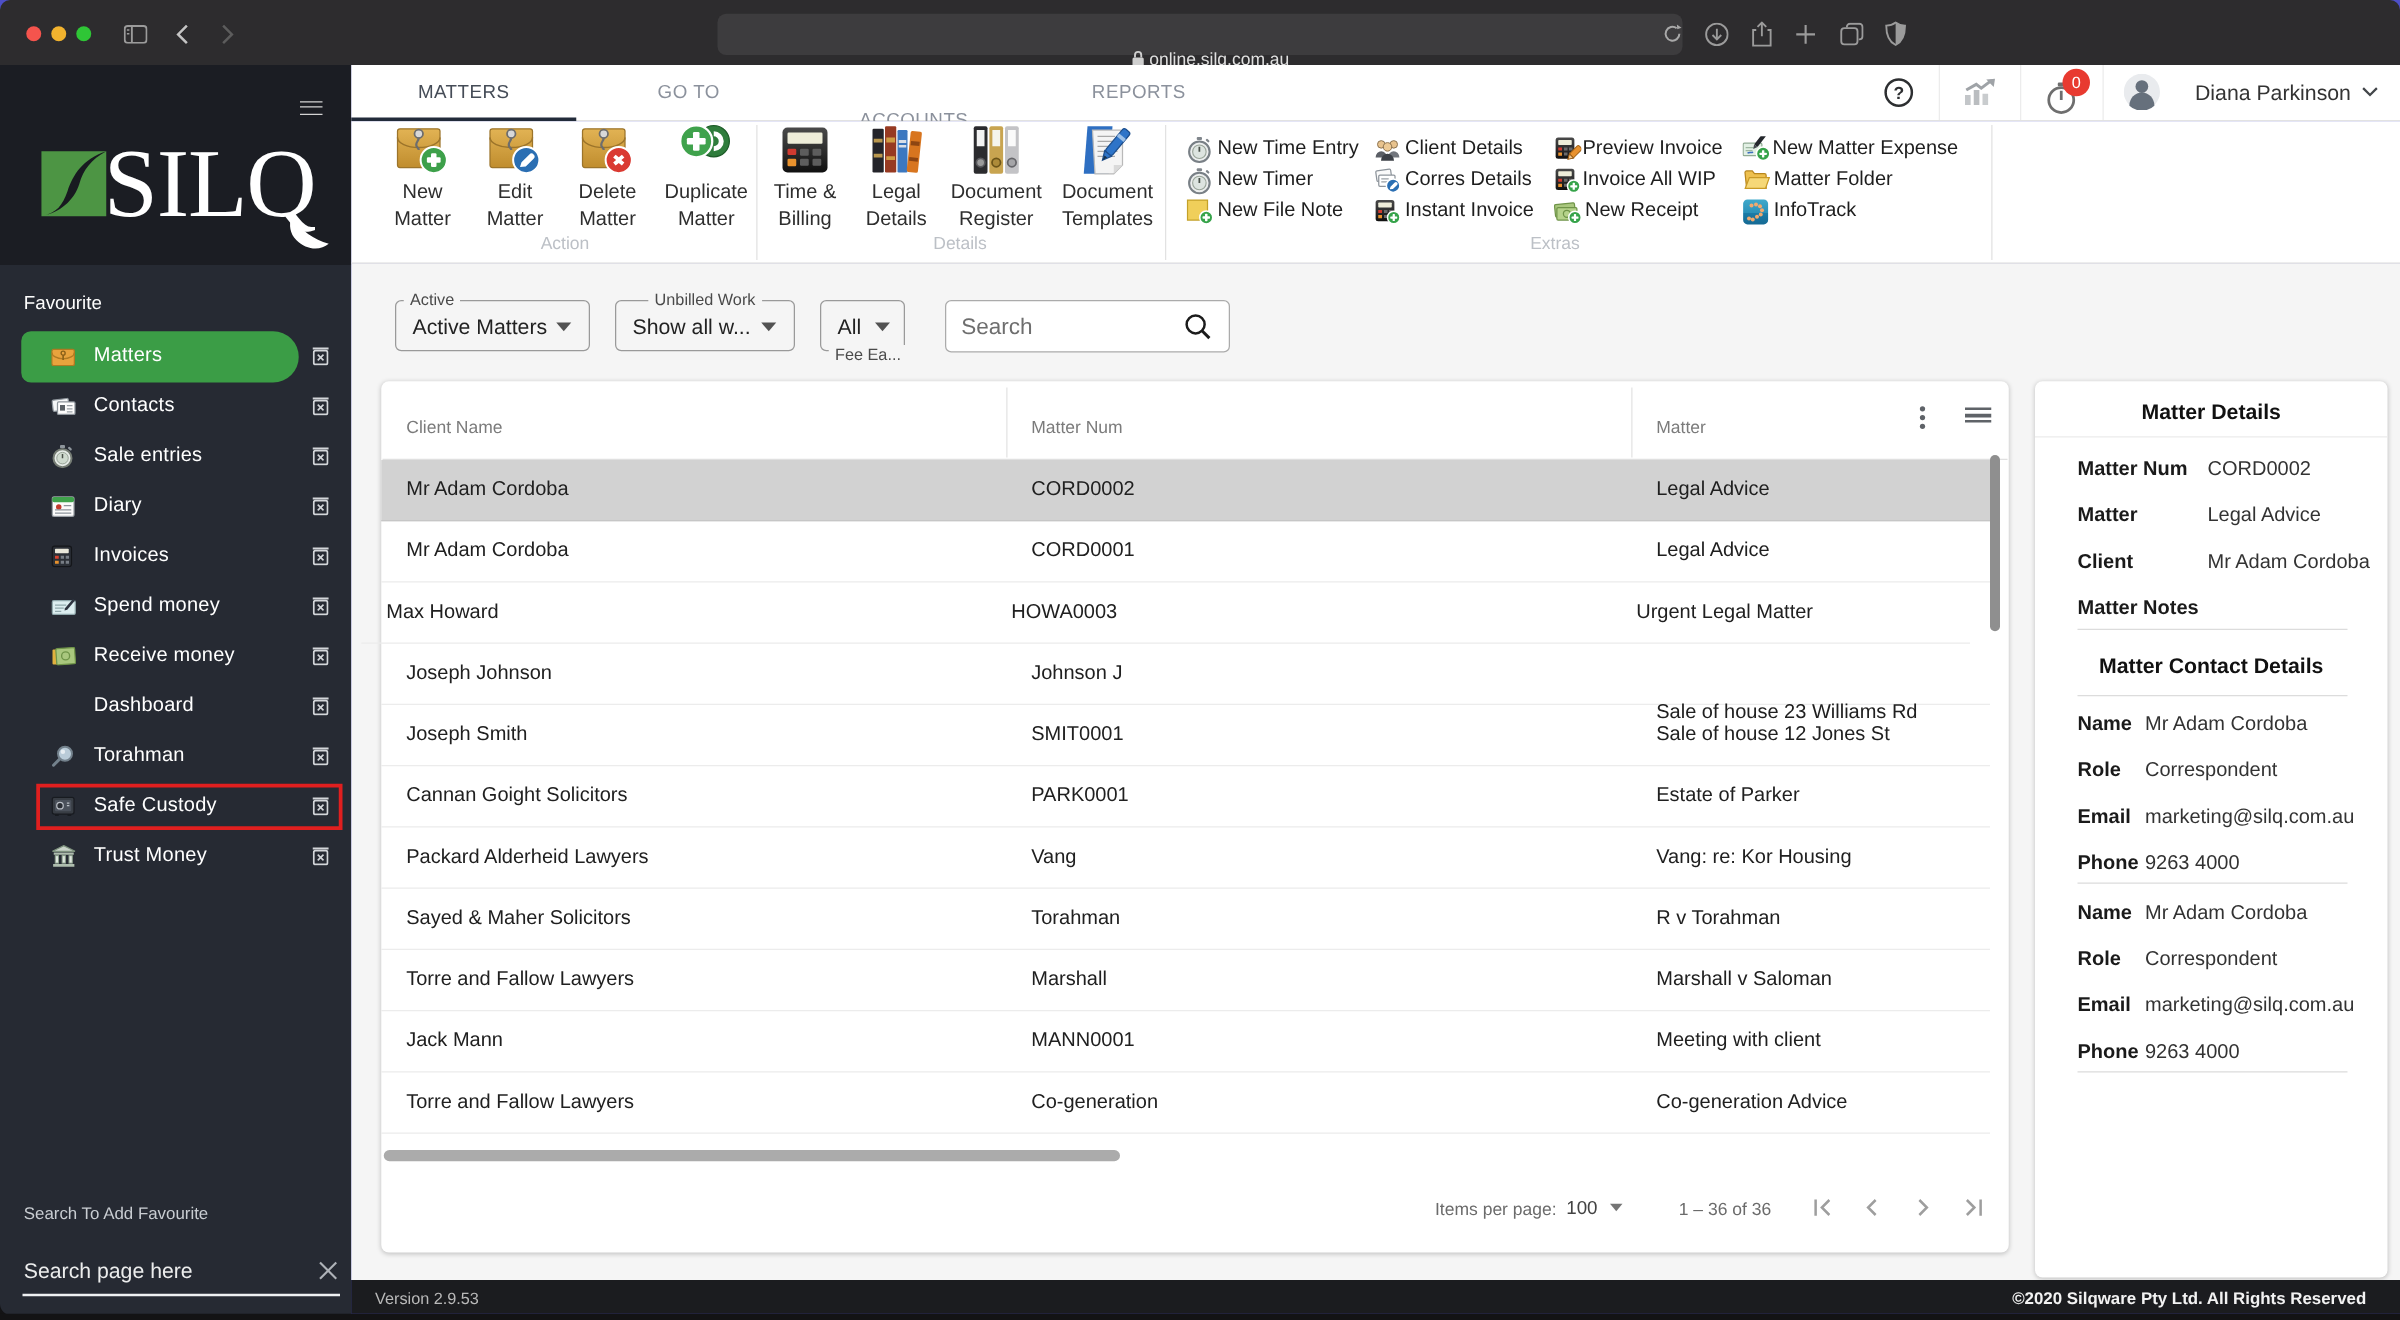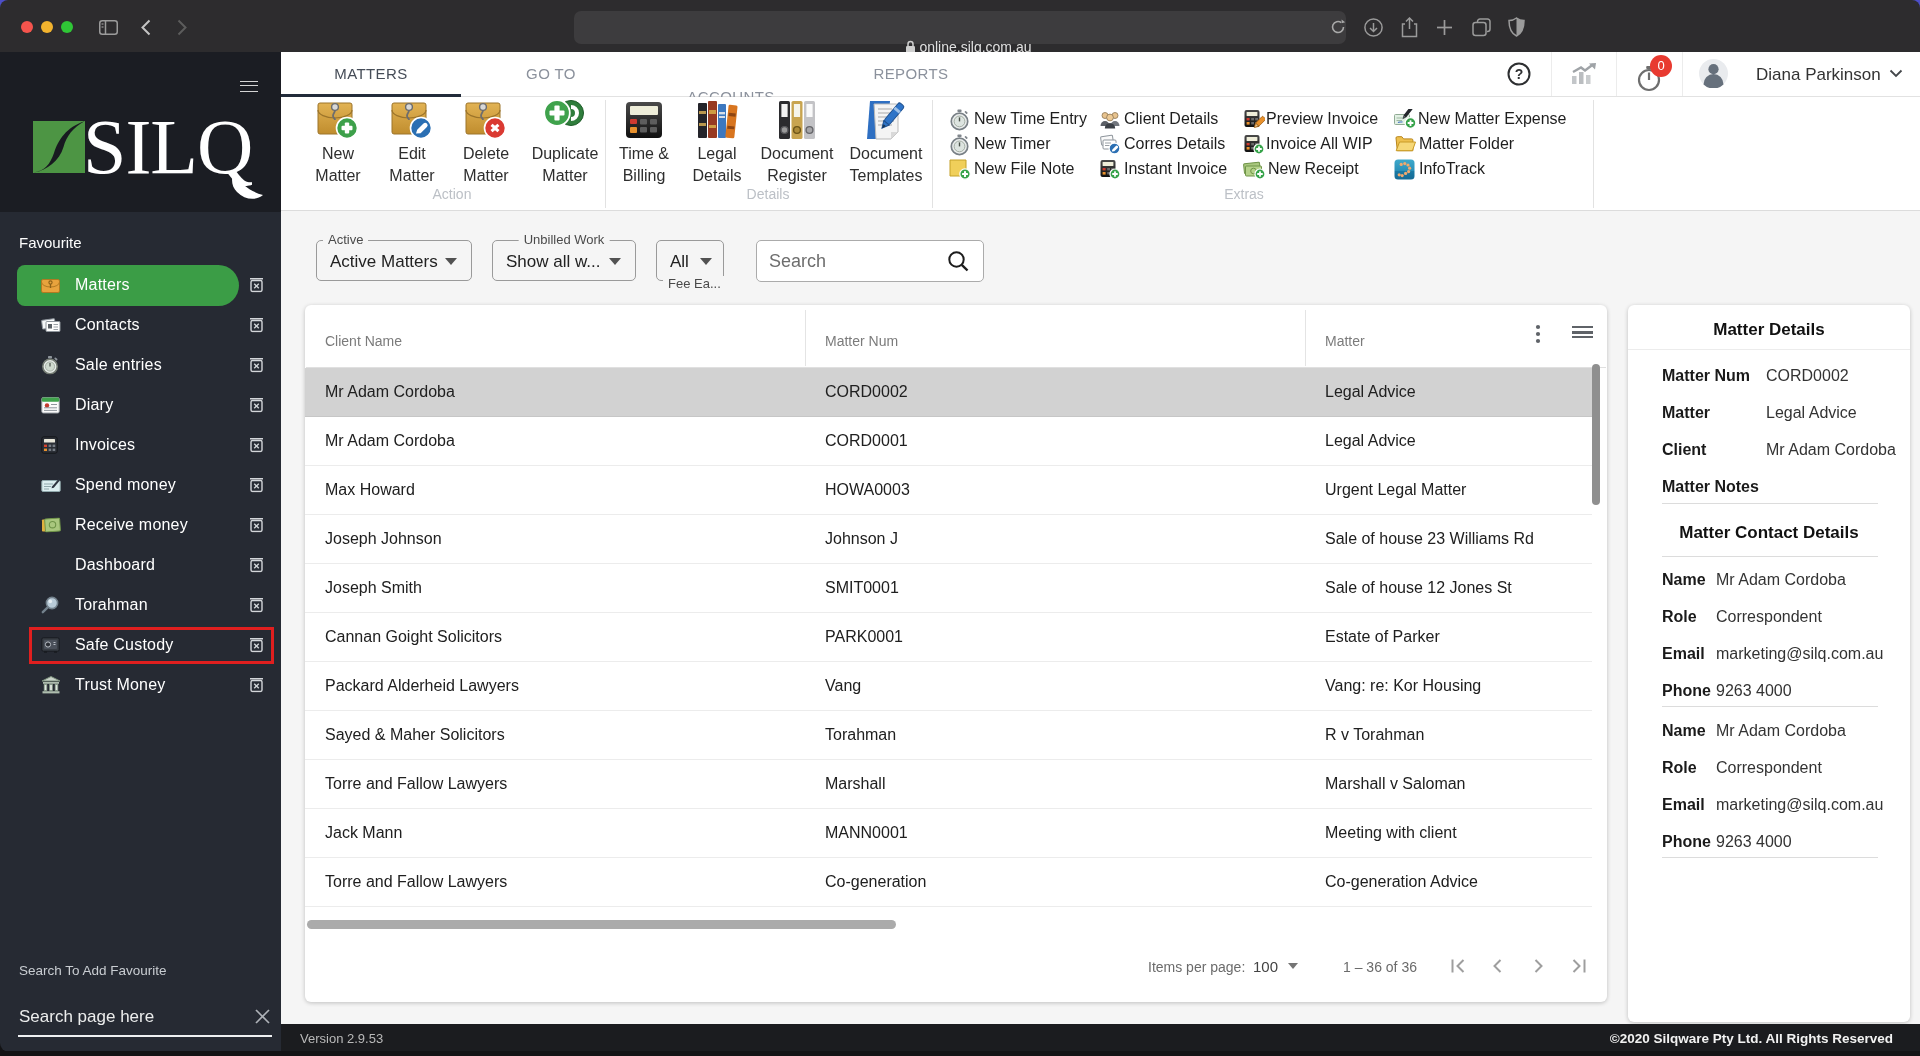--- a/index.html
+++ b/index.html
@@ -658,29 +658,29 @@
 <div class="abs row" style="left:305px;top:368px;background:#d2d2d2;border-bottom:1px solid #c6c6c6;">
     <div class="c1" style="left:20px;">Mr Adam Cordoba</div>
     <div style="left:520px;">CORD0002</div>
     <div style="left:1020px;">Legal Advice</div>
   </div>
 <div class="abs row" style="left:305px;top:417px;">
     <div style="left:20px;">Mr Adam Cordoba</div>
     <div style="left:520px;">CORD0001</div>
     <div style="left:1020px;">Legal Advice</div>
   </div>
-<div class="abs row" style="left:305px;top:466px;padding-left:20px;">
+<div class="abs row" style="left:289px;top:466px;padding-left:20px;">
     <div style="left:20px;">Max Howard</div>
     <div style="left:520px;">HOWA0003</div>
     <div style="left:1020px;">Urgent Legal Matter</div>
   </div>
 <div class="abs row" style="left:305px;top:515px;">
     <div style="left:20px;">Joseph Johnson</div>
     <div style="left:520px;">Johnson J</div>
-    <div style="left:1020px;">Sale of house 23 Williams Rd</div>
+    <div style="left:1020px;margin-top:31px;">Sale of house 23 Williams Rd</div>
   </div>
 <div class="abs row" style="left:305px;top:564px;">
     <div style="left:20px;">Joseph Smith</div>
     <div style="left:520px;">SMIT0001</div>
     <div style="left:1020px;">Sale of house 12 Jones St</div>
   </div>
 <div class="abs row" style="left:305px;top:613px;">
     <div style="left:20px;">Cannan Goight Solicitors</div>
     <div style="left:520px;">PARK0001</div>
     <div style="left:1020px;">Estate of Parker</div>

